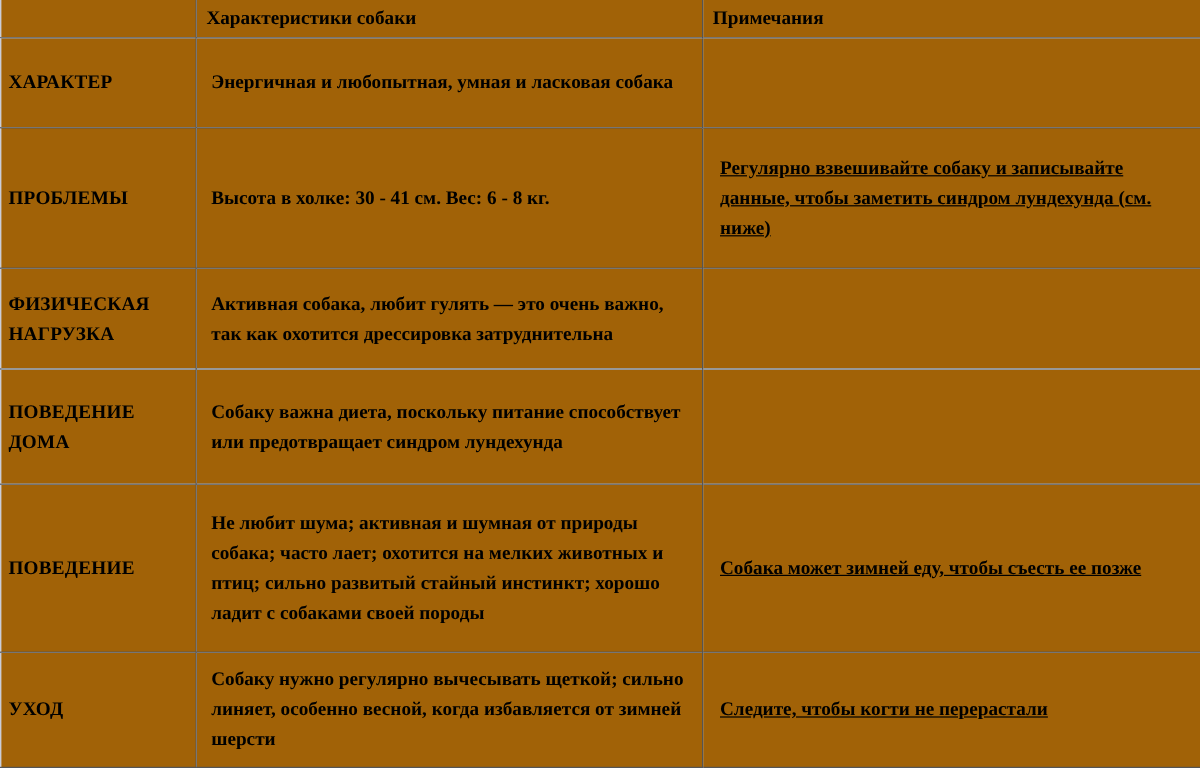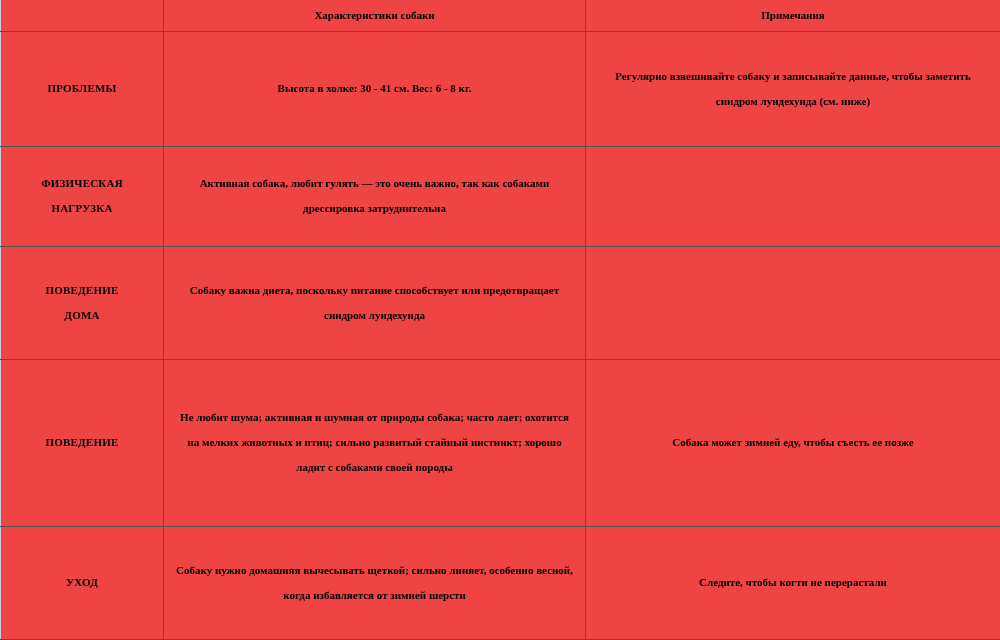--- a/index.html
+++ b/index.html
@@ -18,39 +18,39 @@
     width: 1000px;
     height: 640px;
     border-collapse: collapse;
     table-layout: fixed;
     background: #ffffff;
   }
   .dog-table th,
   .dog-table td {
     border: 1px solid #555555;
     font-weight: bold;
-    font-size: 11px;
+    font-size: 16px;
     line-height: 25px;
-    text-align: center;
+    text-align: left;
     vertical-align: middle;
     padding: 2px 12px;
-    background: #ef4444;
+    background: #a16207;
     overflow: hidden;
   }
   
   .dog-table thead th { border-top: none; height: 31px; padding: 0 8px; }
   
   .dog-table th:first-child,
   .dog-table td:first-child { border-left-color: #c9cdda; }
   .dog-table td.label-cell {
     white-space: pre-line;
     padding: 2px 6px;
     letter-spacing: 0.2px;
   }
-  .dog-table td.notes-cell { padding: 13px 14px; }
+  .dog-table td.notes-cell { padding: 13px 14px; text-decoration: underline; }
   col.c-label { width: 163px; }
   col.c-chars { width: 422px; }
   col.c-notes { width: 415px; }
   tr.r-h65  { height: 65px; }
   tr.r-h84  { height: 84px; }
   tr.r-h85  { height: 73px; margin-top: 48px; }
   tr.r-h83  { height: 83px; }
   tr.r-h122 { height: 122px; }
   tr.r-h86  { height: 86px; }
 </style>
@@ -64,41 +64,46 @@
     <col class="c-notes">
   </colgroup>
   <thead>
     <tr>
       <th></th>
       <th>Характеристики собаки</th>
       <th>Примечания</th>
     </tr>
   </thead>
   <tbody>
+    <tr class="r-h65">
+      <td class="label-cell">ХАРАКТЕР</td>
+      <td class="chars-cell">Энергичная и любопытная, умная и ласковая собака</td>
+      <td class="notes-cell"></td>
+    </tr>
     <tr class="r-h84">
       <td class="label-cell">ПРОБЛЕМЫ</td>
       <td class="chars-cell">Высота в холке: 30 - 41 см. Вес: 6 - 8 кг.</td>
       <td class="notes-cell">Регулярно взвешивайте собаку и записывайте данные, чтобы заметить синдром лундехунда (см. ниже)</td>
     </tr>
     <tr class="r-h85">
       <td class="label-cell">ФИЗИЧЕСКАЯ
 НАГРУЗКА</td>
-      <td class="chars-cell">Активная собака, любит гулять — это очень важно, так как собаками дрессировка затруднительна</td>
+      <td class="chars-cell">Активная собака, любит гулять — это очень важно, так как охотится дрессировка затруднительна</td>
       <td class="notes-cell"></td>
     </tr>
     <tr class="r-h83">
       <td class="label-cell">ПОВЕДЕНИЕ
 ДОМА</td>
       <td class="chars-cell">Собаку важна диета, поскольку питание способствует или предотвращает синдром лундехунда</td>
       <td class="notes-cell"></td>
     </tr>
     <tr class="r-h122">
       <td class="label-cell">ПОВЕДЕНИЕ</td>
       <td class="chars-cell">Не любит шума; активная и шумная от природы собака; часто лает; охотится на мелких животных и птиц; сильно развитый стайный инстинкт; хорошо ладит с собаками своей породы</td>
       <td class="notes-cell">Собака может зимней еду, чтобы съесть ее позже</td>
     </tr>
     <tr class="r-h83">
       <td class="label-cell">УХОД</td>
-      <td class="chars-cell">Собаку нужно домашняя вычесывать щеткой; сильно линяет, особенно весной, когда избавляется от зимней шерсти</td>
+      <td class="chars-cell">Собаку нужно регулярно вычесывать щеткой; сильно линяет, особенно весной, когда избавляется от зимней шерсти</td>
       <td class="notes-cell">Следите, чтобы когти не перерастали</td>
     </tr>
   </tbody>
 </table>
 
 </body></html>

